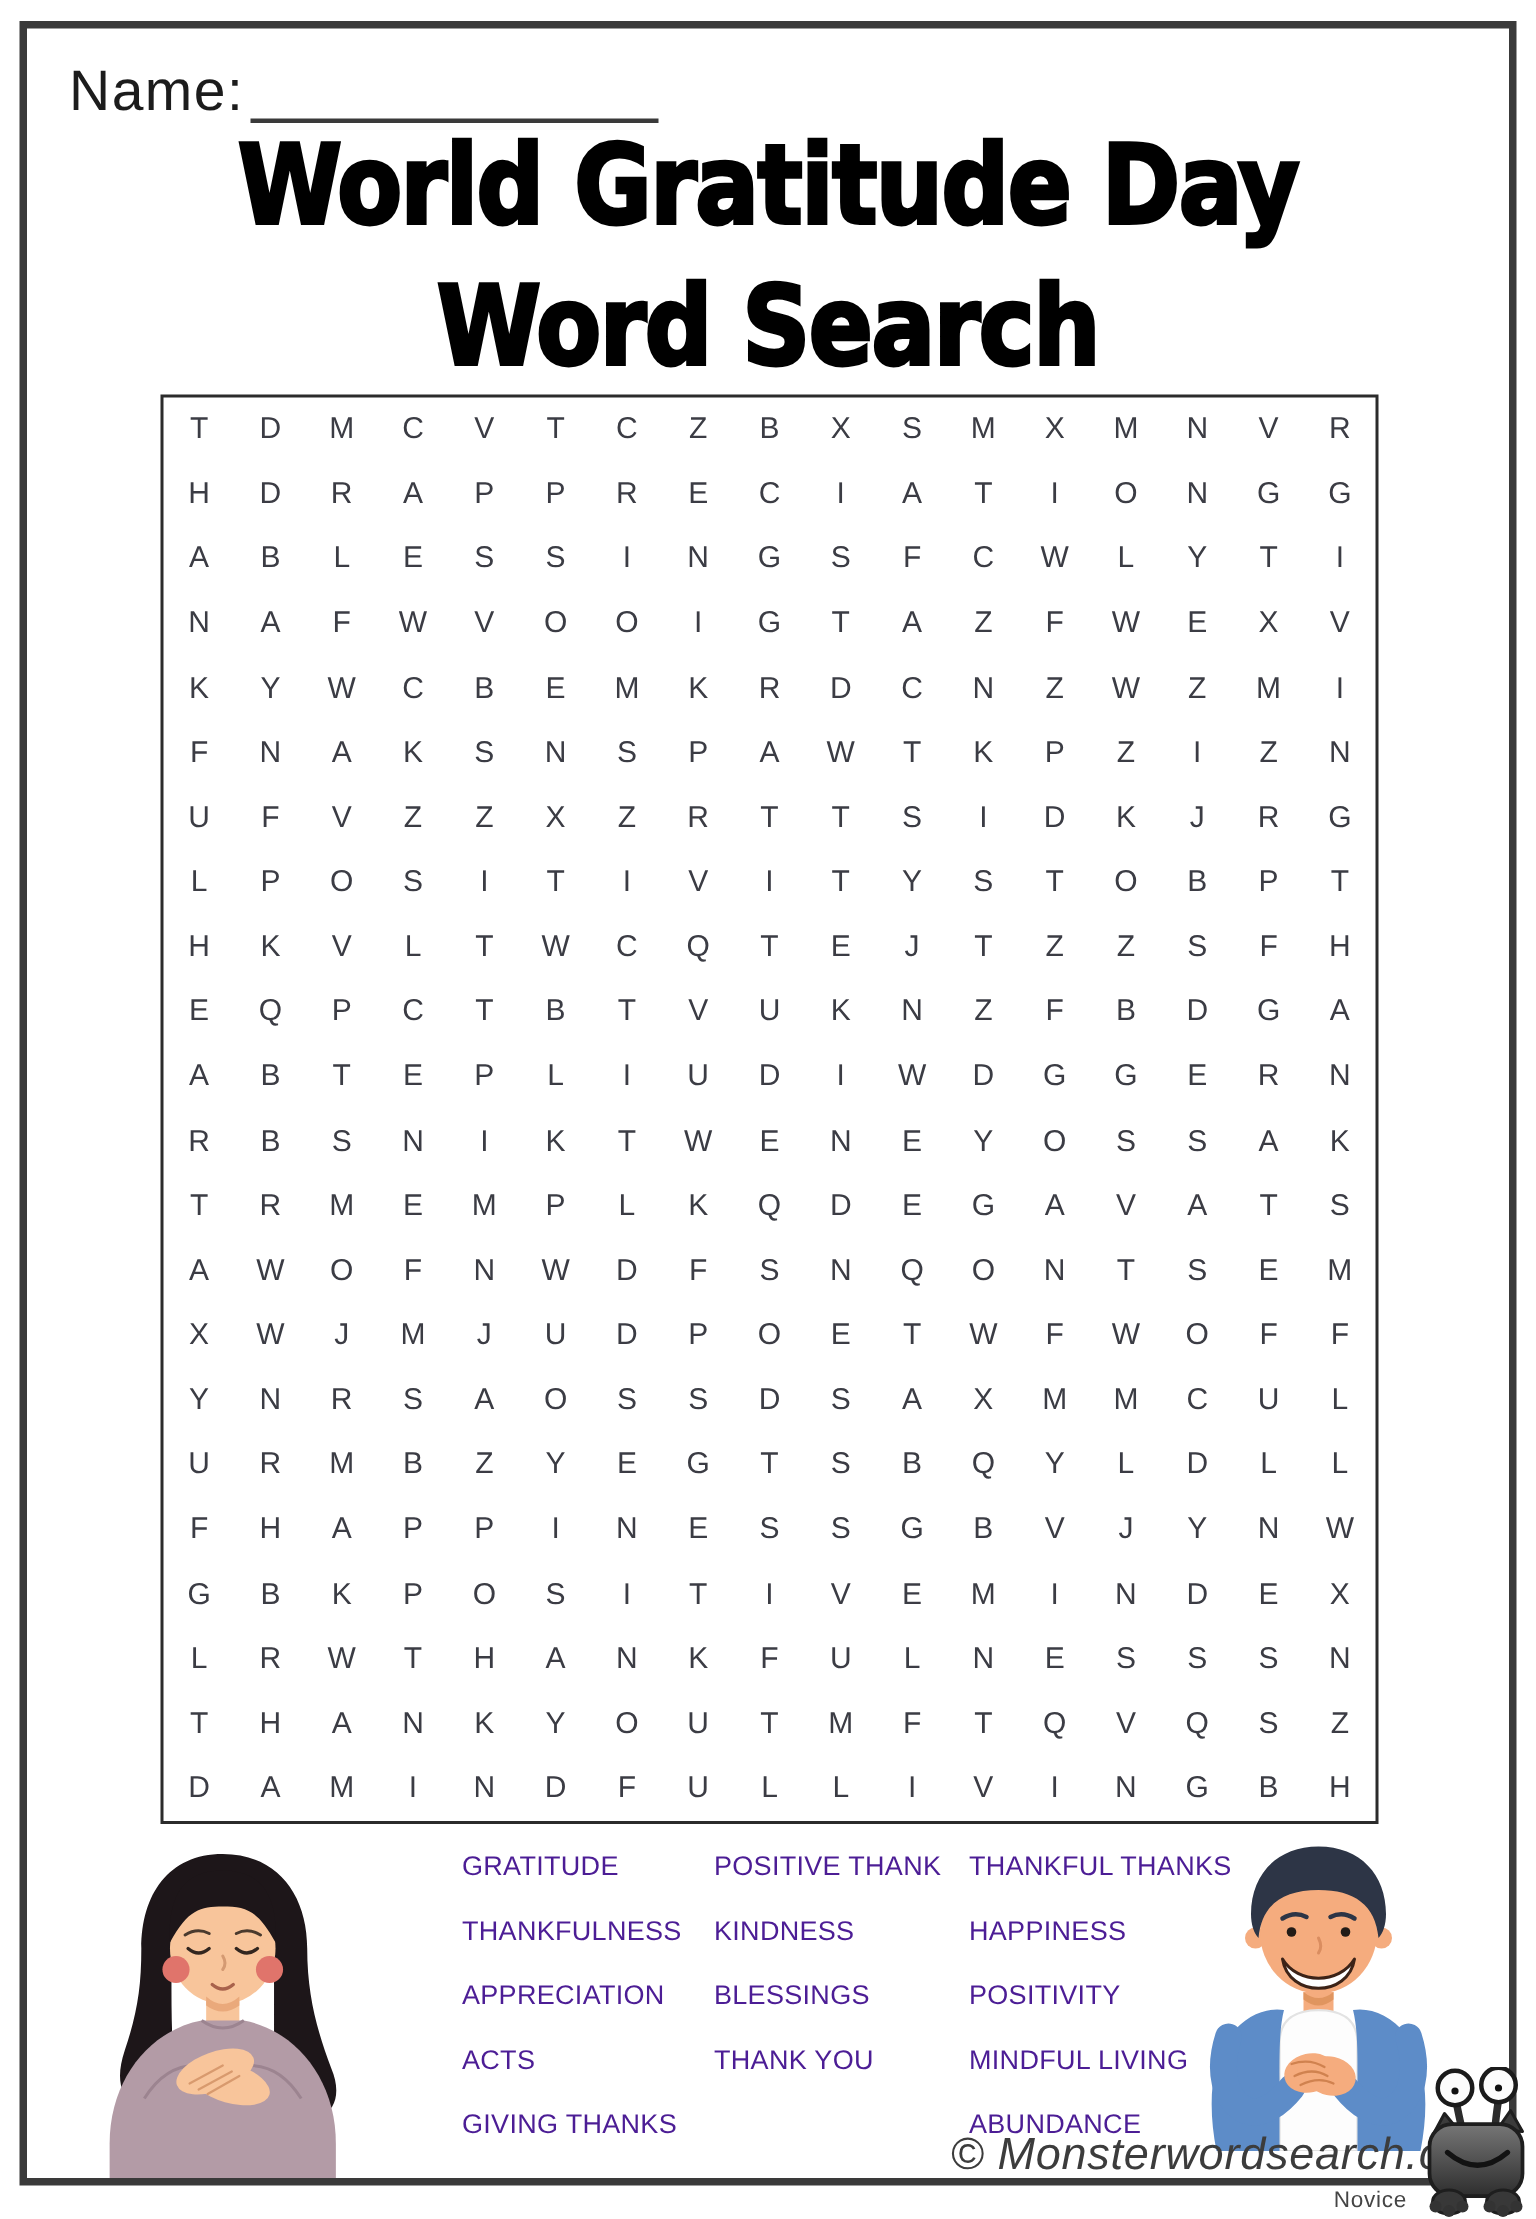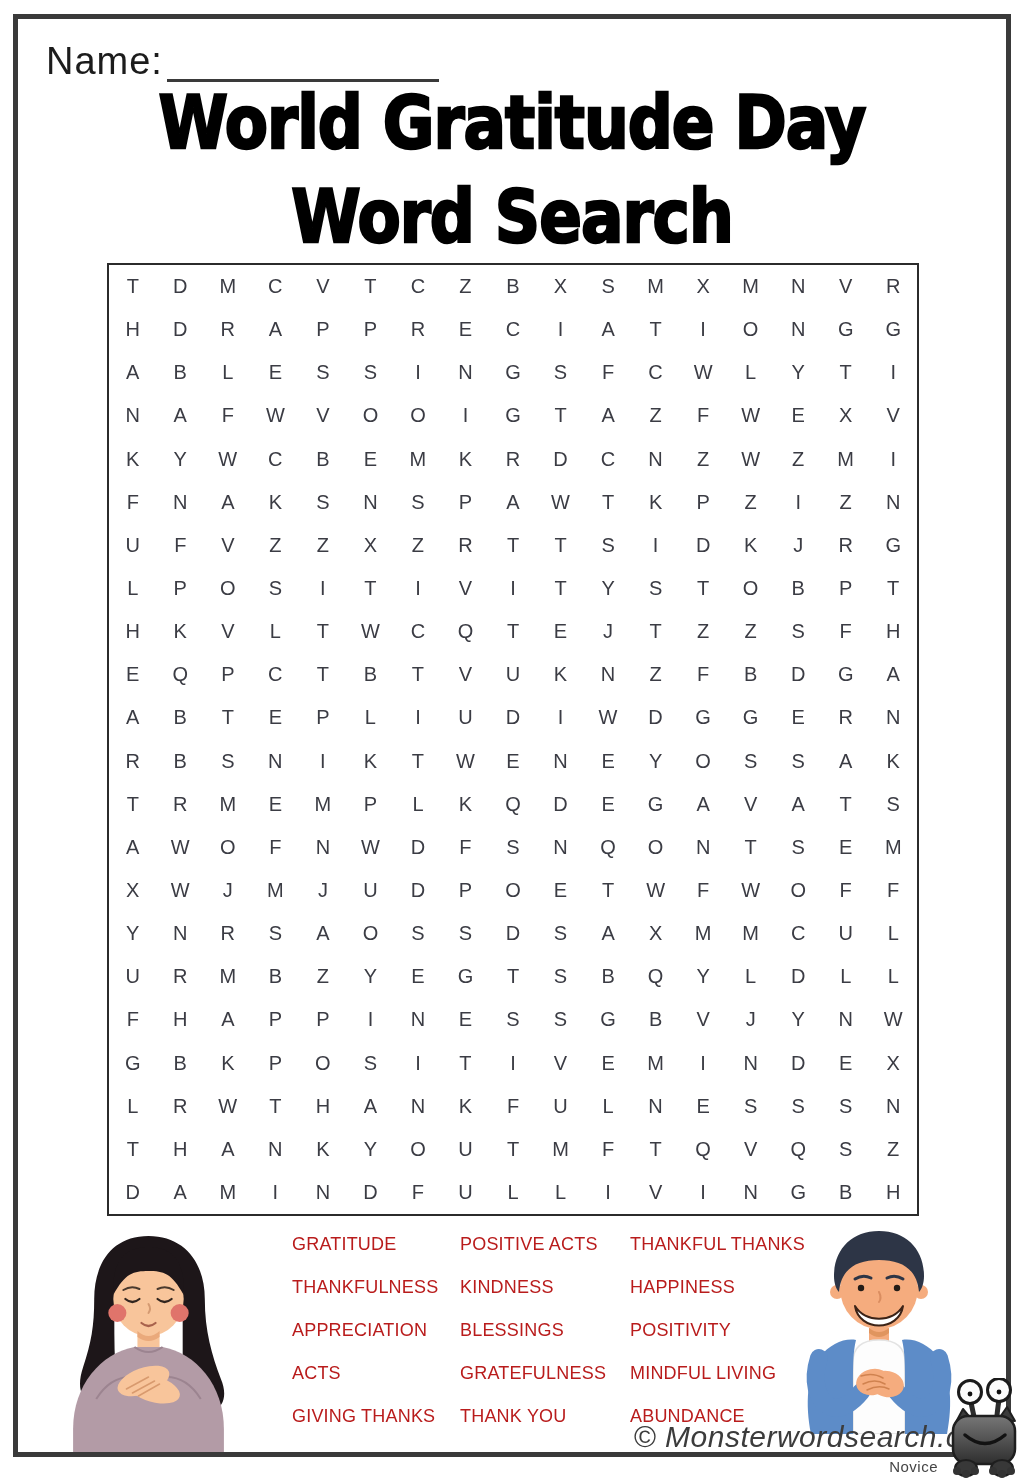--- a/index.html
+++ b/index.html
@@ -33,21 +33,21 @@
              grid-template-rows:repeat(22,1fr);z-index:2;background:#fff;}
   .cell{display:flex;align-items:center;justify-content:center;
         font-size:20px;color:var(--letter,#3b3c44);font-weight:400;}
 
   
   .word-col{position:absolute;top:1223px;z-index:2;}
   .word-col-1{left:292px;}
   .word-col-2{left:460px;}
   .word-col-3{left:630px;}
   .word{height:43px;display:flex;align-items:center;font-size:18px;
-        color:#b91c1c;letter-spacing:0.2px;white-space:nowrap;}
+        color:#4c1d95;letter-spacing:0.2px;white-space:nowrap;margin-left:16px;}
 
   
   .illu{position:absolute;z-index:1;}
   .illu-woman{left:56px;top:1231px;width:184px;height:223px;}
   .illu-man{left:789px;top:1226px;width:180px;height:208px;}
   .illu-monster{left:946px;top:1378px;width:78px;height:100px;z-index:6;}
 
   
   .credit{position:absolute;right:20px;top:1420px;font-size:30px;font-style:italic;
           color:#3c3c3c;letter-spacing:0.5px;z-index:4;white-space:nowrap;}
@@ -443,24 +443,23 @@
     </div>
 
   <div class="word-col word-col-1">
       <div class="word">GRATITUDE</div>
       <div class="word">THANKFULNESS</div>
       <div class="word">APPRECIATION</div>
       <div class="word">ACTS</div>
       <div class="word">GIVING THANKS</div>
     </div>
   <div class="word-col word-col-2">
-      <div class="word">POSITIVE ACTS</div>
+      <div class="word">POSITIVE THANK</div>
       <div class="word">KINDNESS</div>
       <div class="word">BLESSINGS</div>
-      <div class="word">GRATEFULNESS</div>
       <div class="word">THANK YOU</div>
     </div>
   <div class="word-col word-col-3">
       <div class="word">THANKFUL THANKS</div>
       <div class="word">HAPPINESS</div>
       <div class="word">POSITIVITY</div>
       <div class="word">MINDFUL LIVING</div>
       <div class="word">ABUNDANCE</div>
     </div>
 

